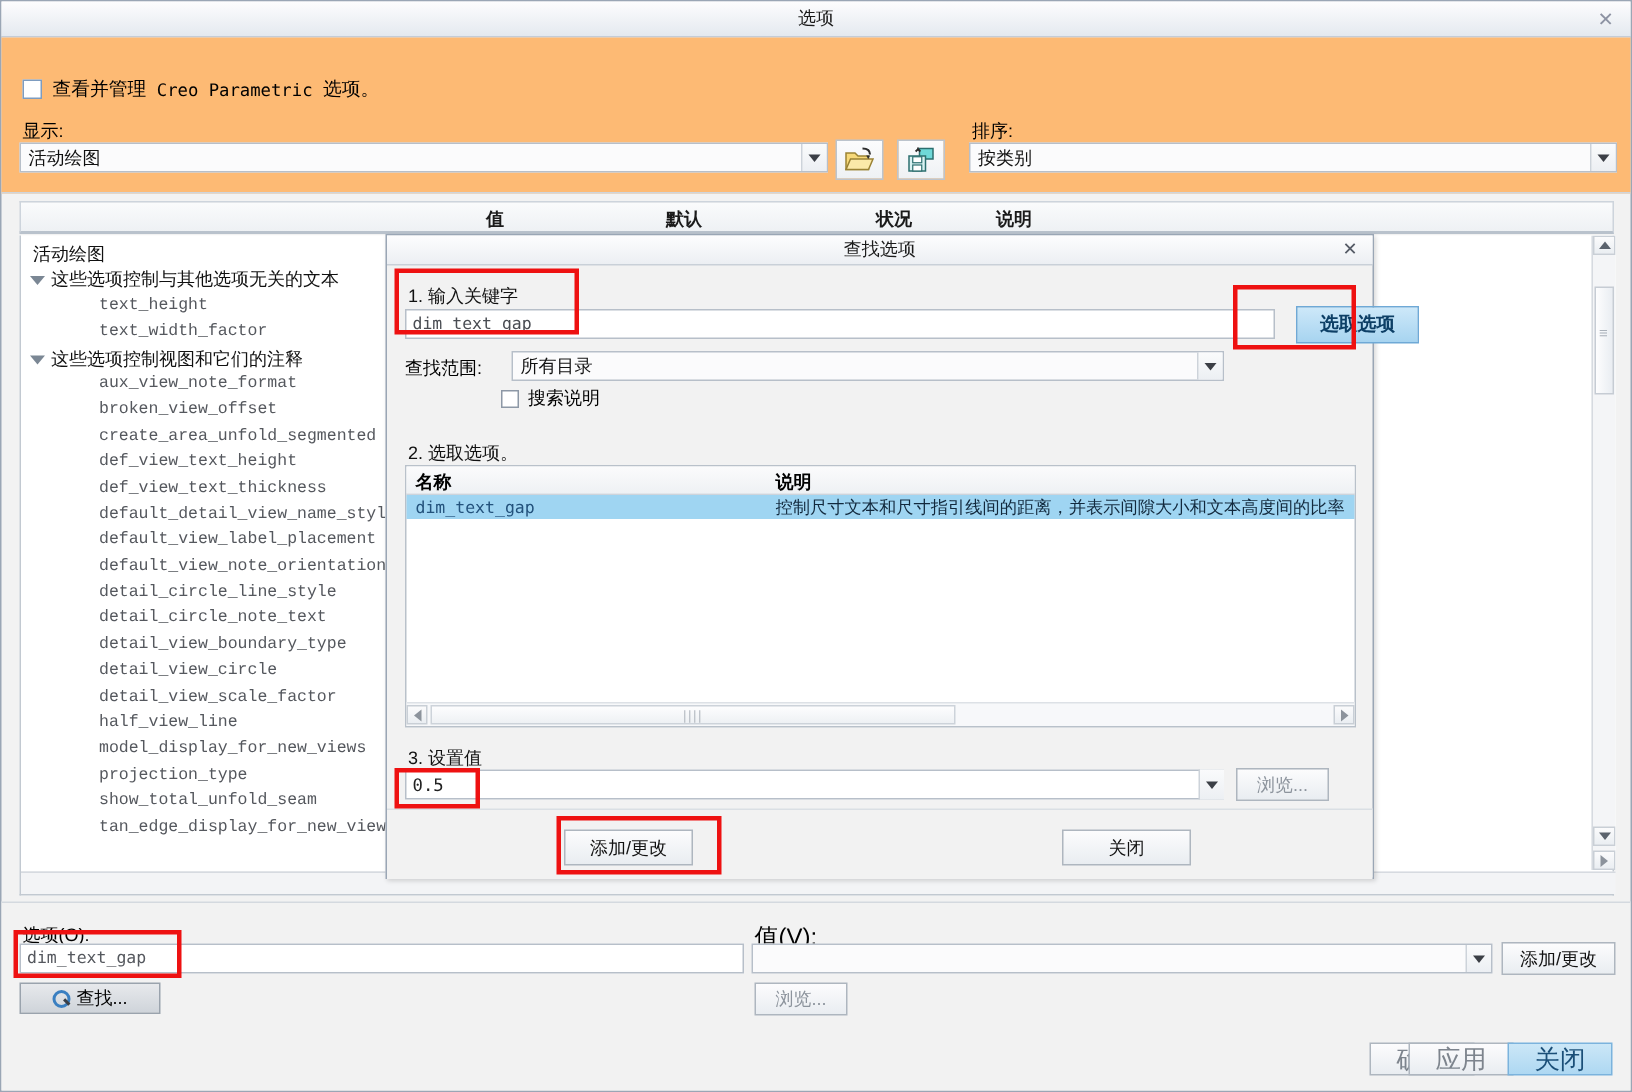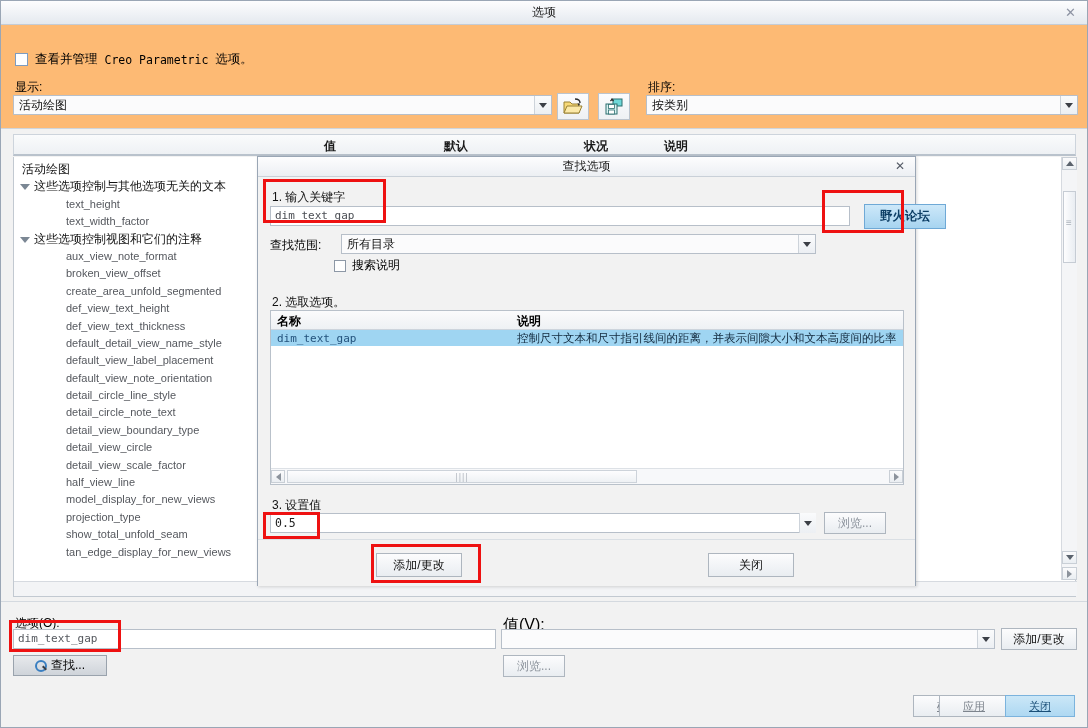--- a/index.html
+++ b/index.html
@@ -107,21 +107,21 @@
   .tree .row { height: 17.4px; line-height: 17.4px; white-space: nowrap; }
   .tree .root { font-size: 12px; color: #111; padding-left: 2px; }
   .tree .grp  { font-size: 12px; color: #111; padding-left: 14px; position: relative; }
   .tree .grp .caret {
     position: absolute; left: 0px; top: 6px;
     width: 0; height: 0;
     border-left: 5px solid transparent; border-right: 5px solid transparent;
     border-top: 6px solid #7b8794;
   }
   .tree .leaf {
-    font-family: Liberation Sans, sans-serif;
+    font-family: Liberation Mono, monospace;
     font-size: 11px; color: #55585e; padding-left: 46px;
   }
   .tree-sb-h {
     position: absolute; left: 0; bottom: 0; width: 355px; height: 15px;
     background: #f3f4f6; border-top: 1px solid #d6dae0;
   }
   .sb-arrow {
     width: 14px; height: 13px; background: linear-gradient(to bottom,#fbfbfc,#eaeef2);
     border: 1px solid #c9cfd6; display: flex; align-items: center; justify-content: center;
   }
@@ -180,21 +180,21 @@
   #btn-find  { position: absolute; left: 12px; top: 654px; width: 94px; height: 21px;
                background: linear-gradient(to bottom,#e7e9ec,#cfd4da); border:1px solid #9aa3ad;
                display:flex; align-items:center; justify-content:center; gap:4px; font-size:12px; }
   #btn-browse-bottom { position: absolute; left: 502px; top: 654px; width: 62px; color:#8d949d; }
   #btn-addchg-bottom { position: absolute; left: 1000px; top: 627px; width: 76px; }
 
   .btn-row-bottom { position: absolute; left: 0; top: 690px; width: 1086px; height: 36px; }
   .bb { position: absolute; top: 4px; width: 70px; height: 22px;
         background: linear-gradient(to bottom,#fcfcfd,#e9edf1);
         border: 1px solid #aeb6bf; display:flex; align-items:center; justify-content:center;
-        font-size: 11px; color: #7d848d; text-decoration: underline; }
+        font-size: 17px; color: #7d848d; }
   #bb-ok   { left: 912px; }
   #bb-app  { left: 938px; }
   #bb-close{ left: 1004px; background: linear-gradient(to bottom,#cbe7f7,#aed8f2); border-color:#7bb3dd; color:#1b4f78; }
 
   
   .watermark {
     position: absolute; left: 880px; top: 660px;
     width: 206px; height: 66px; pointer-events: none;
   }
   .wm-text {
@@ -491,21 +491,21 @@
   </div>
 
   <div class="modal">
     <div class="mtitle">
       <span>查找选项</span>
     </div>
     <div class="mclose">✕</div>
 
     <div class="step" id="step1">1.  输入关键字</div>
     <div id="kw-input">dim_text_gap</div>
-    <div id="btn-findnow">野火论坛</div>
+    <div id="btn-findnow">选取选项</div>
 
     <div class="lbl-scope">查找范围:</div>
     <div class="combo" id="scope-combo">
       <span class="txt">所有目录</span>
       <span class="arw"></span>
     </div>
 
     <div class="chk-wrap">
       <span class="chk-box"></span>
       <span>搜索说明</span>

